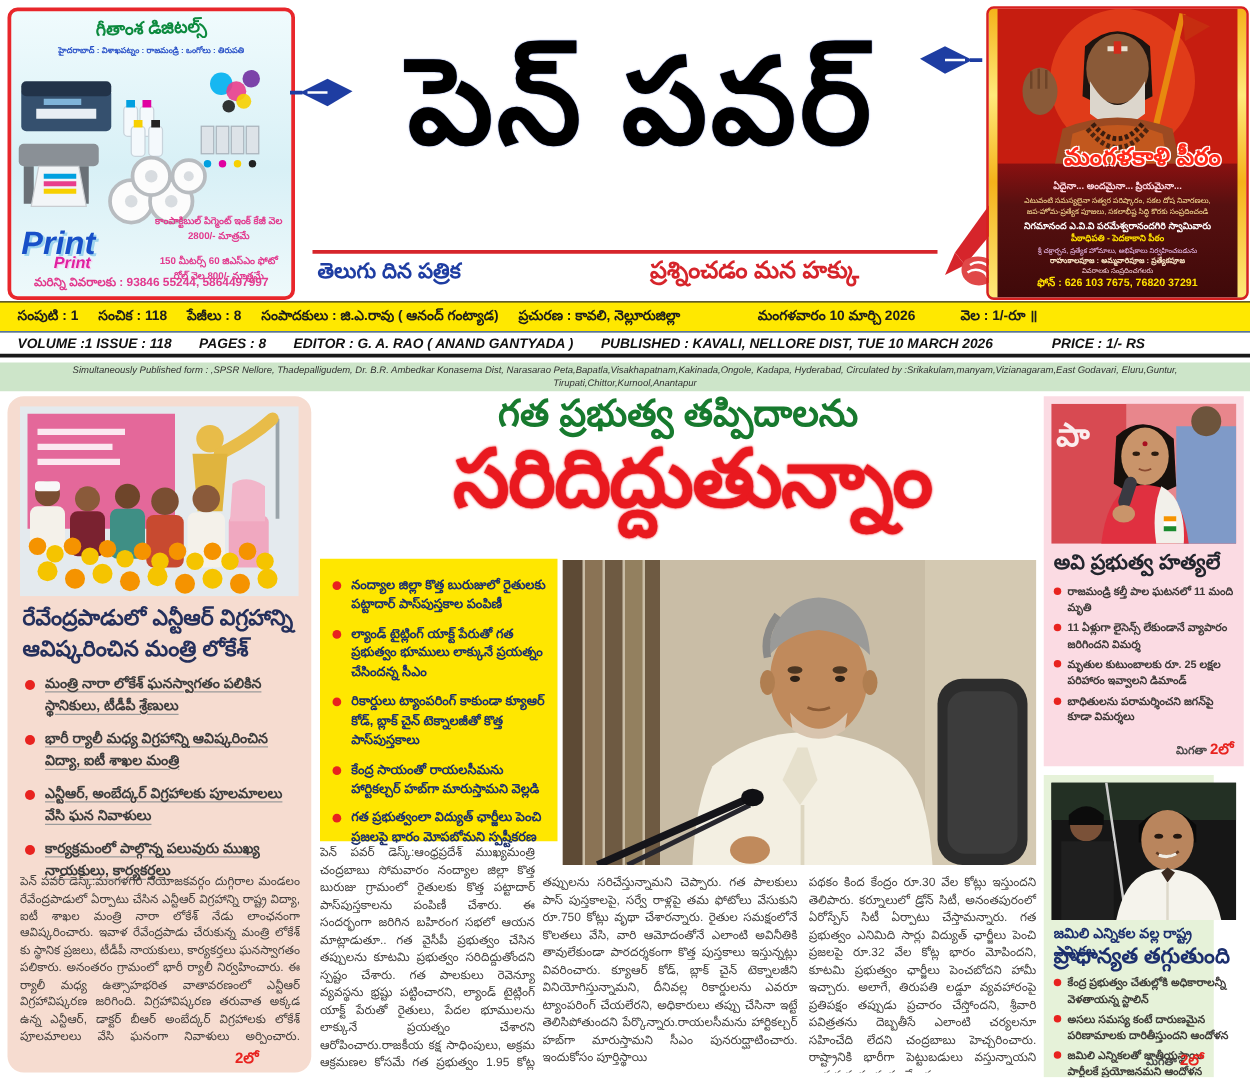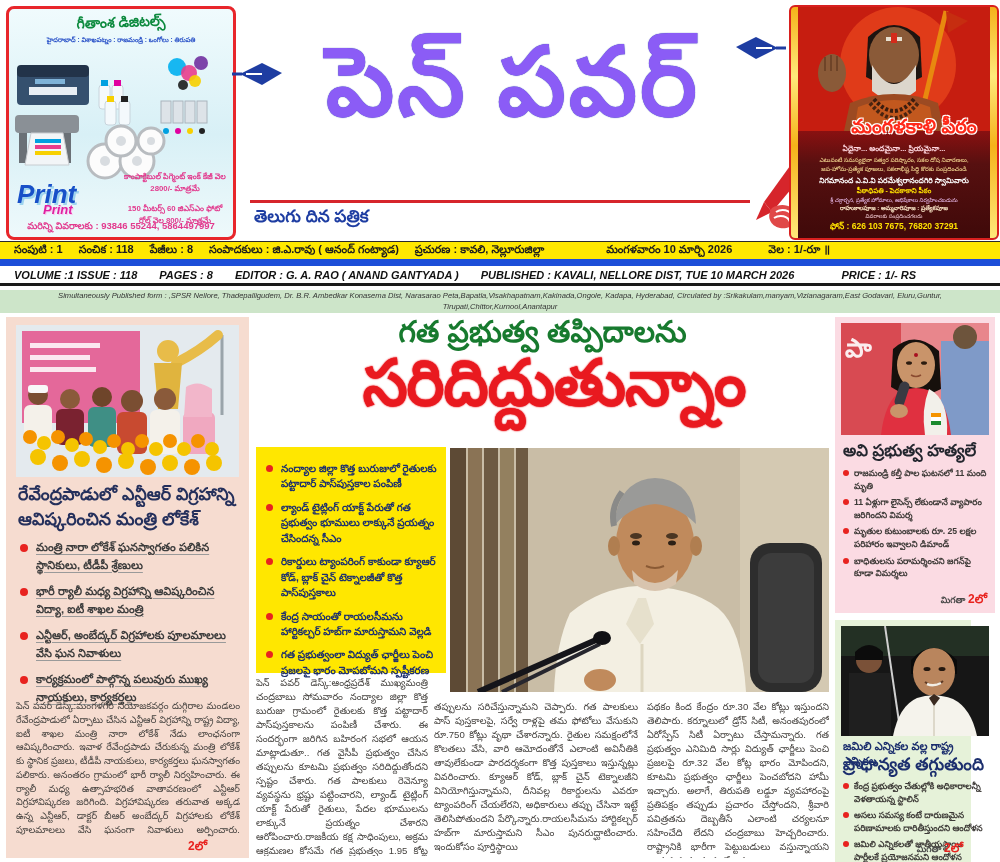--- a/index.html
+++ b/index.html
@@ -17,21 +17,21 @@
   .adl-offer1{top:126px;}
   .adl-offer2{top:158px;}
   .adl-print{position:absolute;left:8px;top:172px;line-height:1;}
   .adl-print .p1{font-size:26px;font-weight:900;font-style:italic;color:#1850c8;text-shadow:2px 2px 0 #9fd4ee;}
   .adl-print .p2{display:block;margin-left:26px;margin-top:-4px;font-size:13px;font-weight:900;font-style:italic;
                  color:#e020a0;text-shadow:1px 1px 0 #f8c8ee;}
   .adl-phone{position:absolute;left:0;bottom:3px;width:100%;text-align:center;color:#e23a8e;font-weight:900;font-size:9.5px;}
 
   
   .masthead{position:absolute;left:238px;top:4px;width:550px;height:234px;}
-  .mast-title{position:absolute;left:0;top:6px;width:100%;text-align:center;color:#8b5cf6;font-weight:900;
+  .mast-title{position:absolute;left:0;top:6px;width:100%;text-align:center;color:#000000;font-weight:900;
               font-size:96px;line-height:1.5;letter-spacing:3px;text-shadow:0 0 1px #1e3da2;}
   .nib{position:absolute;}
   .nib-left{left:-6px;top:58px;}
   .nib-right{right:2px;top:32px;}
   .mast-rule{position:absolute;left:12px;top:196px;width:500px;height:3px;background:#d6252b;}
   .mast-tag-left{position:absolute;left:16px;top:203px;color:#1e3da2;font-weight:900;font-size:17px;}
   .mast-tag-right{position:absolute;left:282px;top:201px;color:#d6252b;font-weight:900;font-size:19px;}
   .hand-pen{position:absolute;right:-26px;top:146px;}
 
   
@@ -48,40 +48,40 @@
   .adr-l2{top:159px;color:#ffe69a;font-size:6px;}
   .adr-name{top:169px;color:#ffffff;font-weight:900;font-size:7.5px;}
   .adr-peet{top:180px;color:#ffe100;font-weight:bold;font-size:7px;}
   .adr-serv{top:190px;color:#f2c4f6;font-size:5.5px;}
   .adr-row{top:198px;color:#ffeccc;font-weight:bold;font-size:6px;}
   .adr-note{top:206px;color:#ffd7e0;font-size:5.5px;}
   .adr-phone{top:214px;color:#ffe100;font-weight:900;font-size:8.5px;}
 
   
   .strip-yellow{position:absolute;left:0;top:241px;width:1000px;height:25px;background:#ffe800;
-                border-top:1px solid #2a2a2a;border-bottom:7px solid #1d4ed8;display:flex;align-items:center;
+                border-top:1px solid #2a2a2a;border-bottom:1px solid #1d4ed8;display:flex;align-items:center;
                 padding:0 14px;box-sizing:border-box;gap:16px;color:#1c1c1c;font-weight:bold;font-size:11px;white-space:nowrap;}
   .strip-yellow .seg-date{margin-left:46px;}
   .strip-yellow .seg-price{margin-left:20px;}
   .strip-english{position:absolute;left:0;top:267px;width:1000px;height:19px;border-bottom:3px solid #1a1a1a;
                  display:flex;align-items:center;padding:0 14px;box-sizing:border-box;gap:22px;
                  font-style:italic;font-weight:bold;font-size:11px;color:#111;white-space:nowrap;}
   .strip-english .seg-price{margin-left:auto;margin-right:70px;}
   .strip-green{position:absolute;left:0;top:290px;width:1000px;height:23px;background:#cde5c9;display:flex;
                align-items:center;justify-content:center;text-align:center;font-style:italic;font-size:7.6px;
                color:#333;padding:0 40px;box-sizing:border-box;line-height:1.35;}
 
   
   .kicker{position:absolute;left:270px;top:315px;width:545px;text-align:center;color:#177a2e;font-weight:900;
           font-size:30px;z-index:6;}
   .headline-red{position:absolute;left:250px;top:345px;width:608px;text-align:center;color:#e9191f;font-weight:900;
                 font-size:64px;line-height:1.2;z-index:6;letter-spacing:-1px;text-shadow:0 0 1px #e9191f,0 0 2px #e9191f;}
 
   
-  .panel-left{position:absolute;left:6px;top:317px;width:243px;height:541px;background:#f6dcd0;}
+  .panel-left{position:absolute;left:6px;top:317px;width:243px;height:541px;background:#f6dcd0;border-radius:13px;}
   .photo-left{position:absolute;left:10px;top:8px;}
   .left-headline{position:absolute;left:12px;top:165px;width:219px;color:#25305c;font-weight:900;font-size:17.5px;line-height:1.45;}
   .left-bullets{position:absolute;left:14px;top:222px;width:216px;margin:0;padding:0;}
   .left-bullets li{list-style:none;position:relative;padding-left:16px;margin-bottom:9px;color:#3d3d3d;font-weight:bold;
                    font-size:11.3px;line-height:1.55;text-decoration:underline;text-decoration-thickness:0.5px;
                    text-decoration-color:#9a9a9a;text-underline-offset:3px;}
   .left-bullets li::before{content:"";position:absolute;left:0;top:5px;width:8px;height:8px;border-radius:50%;background:#e8231f;}
   .left-body{position:absolute;left:10px;top:382px;width:224px;height:138px;overflow:hidden;color:#45423f;
              font-size:9.5px;line-height:1.45;text-align:justify;}
   .left-more{position:absolute;right:42px;bottom:2px;color:#e8231f;font-weight:900;font-size:12px;}
@@ -205,20 +205,21 @@
       <line x1="14" y1="12" x2="30" y2="12" stroke="#ffffff" stroke-width="2"></line>
     </svg>
     <div class="mast-title">పెన్ పవర్</div>
     <svg class="nib nib-right" width="52" height="26" viewBox="0 0 52 26">
       <line x1="52" y1="12" x2="42" y2="12" stroke="#1e3da2" stroke-width="3"></line>
       <polygon points="44,12 22,1 2,11 22,23" fill="#1e3da2"></polygon>
       <line x1="38" y1="12" x2="22" y2="12" stroke="#ffffff" stroke-width="2"></line>
     </svg>
     <div class="mast-rule"></div>
     <div class="mast-tag-left">తెలుగు దిన పత్రిక</div>
+    <div class="mast-tag-right">ప్రశ్నించడం మన హక్కు</div>
     <svg class="hand-pen" width="72" height="84" viewBox="0 0 72 84">
       <polygon points="58,2 70,14 30,62 22,52" fill="#d6252b"></polygon>
       <polygon points="22,52 30,62 14,70" fill="#d6252b"></polygon>
       <path d="M30 58 C40 52 52 56 56 64 C58 72 48 80 38 78 C28 76 24 66 30 58 Z" fill="#e04848"></path>
       <path d="M34 62 C40 58 48 60 50 66" stroke="#ffffff" stroke-width="2" fill="none"></path>
       <path d="M32 68 C38 64 46 66 48 72" stroke="#ffffff" stroke-width="2" fill="none"></path>
     </svg>
   </div>
 
   <div class="ad-right">

